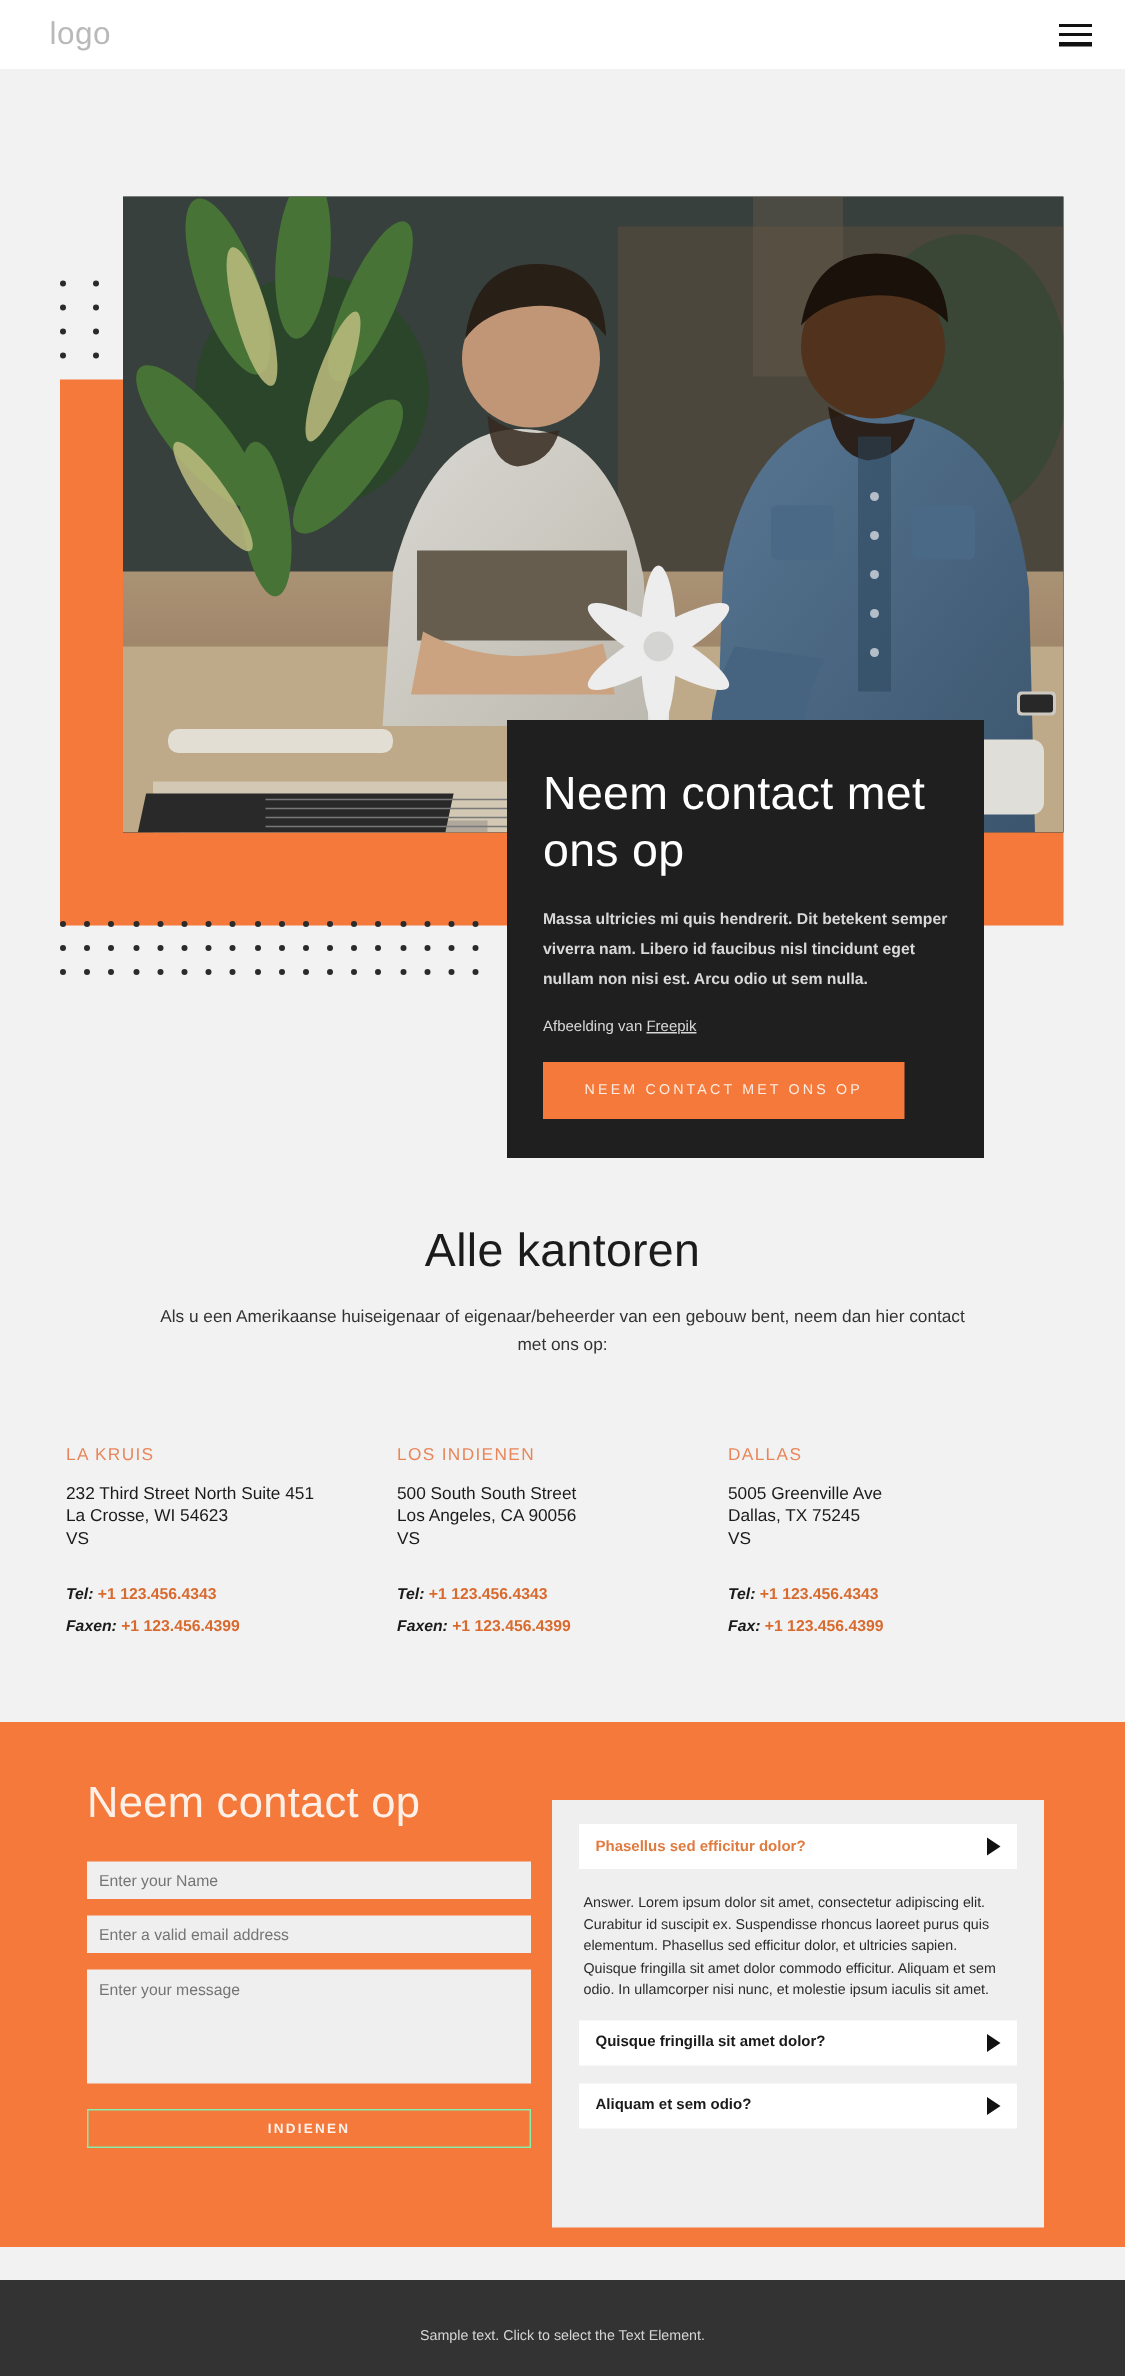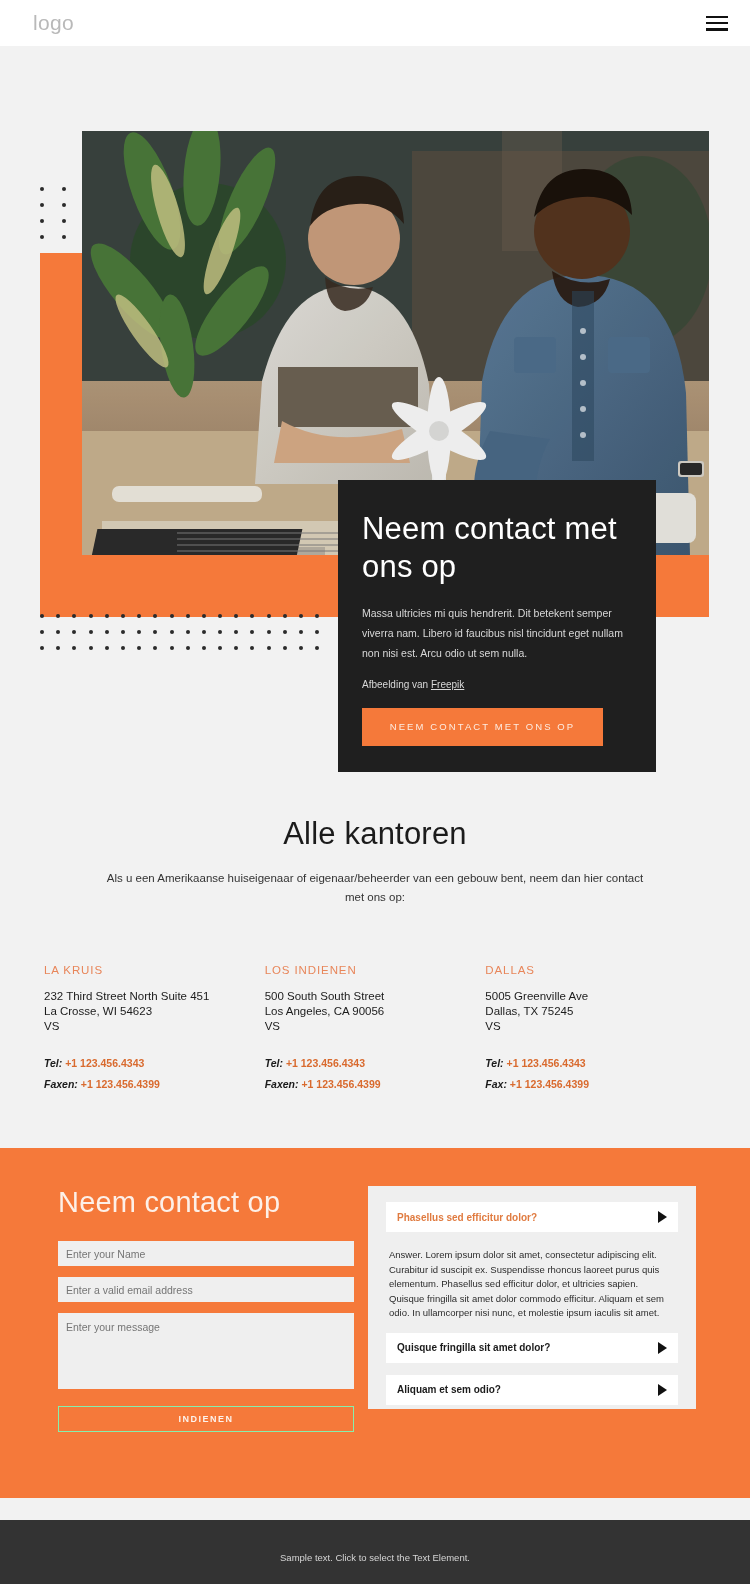--- a/index.html
+++ b/index.html
@@ -106,21 +106,21 @@
     font-size: 31px;
     line-height: 38px;
     font-weight: 300;
     letter-spacing: 0.2px;
     margin-bottom: 17px;
   }
   .hero-card p.body {
     color: #d8d8d8;
     font-size: 10.5px;
     line-height: 20px;
-    font-weight: 400;
+    font-weight: 700;
     margin-bottom: 16px;
   }
   .hero-card p.credit {
     color: #d8d8d8;
     font-size: 10px;
     margin-bottom: 18px;
   }
   .hero-card p.credit a {
     color: #d8d8d8;
     text-decoration: underline;
@@ -238,21 +238,22 @@
     font-family: "Liberation Sans", sans-serif;
     cursor: pointer;
     margin-top: 6px;
   }
 
   .faq-panel {
     width: 328px;
     margin-left: 14px;
     background: #efefef;
     padding: 16px 18px;
-    height: 223px;
+    height: 285px;
+    margin-top: 14px;
   }
   .faq-head {
     background: #ffffff;
     height: 30px;
     display: flex;
     align-items: center;
     justify-content: space-between;
     padding: 0 11px;
     cursor: pointer;
   }

